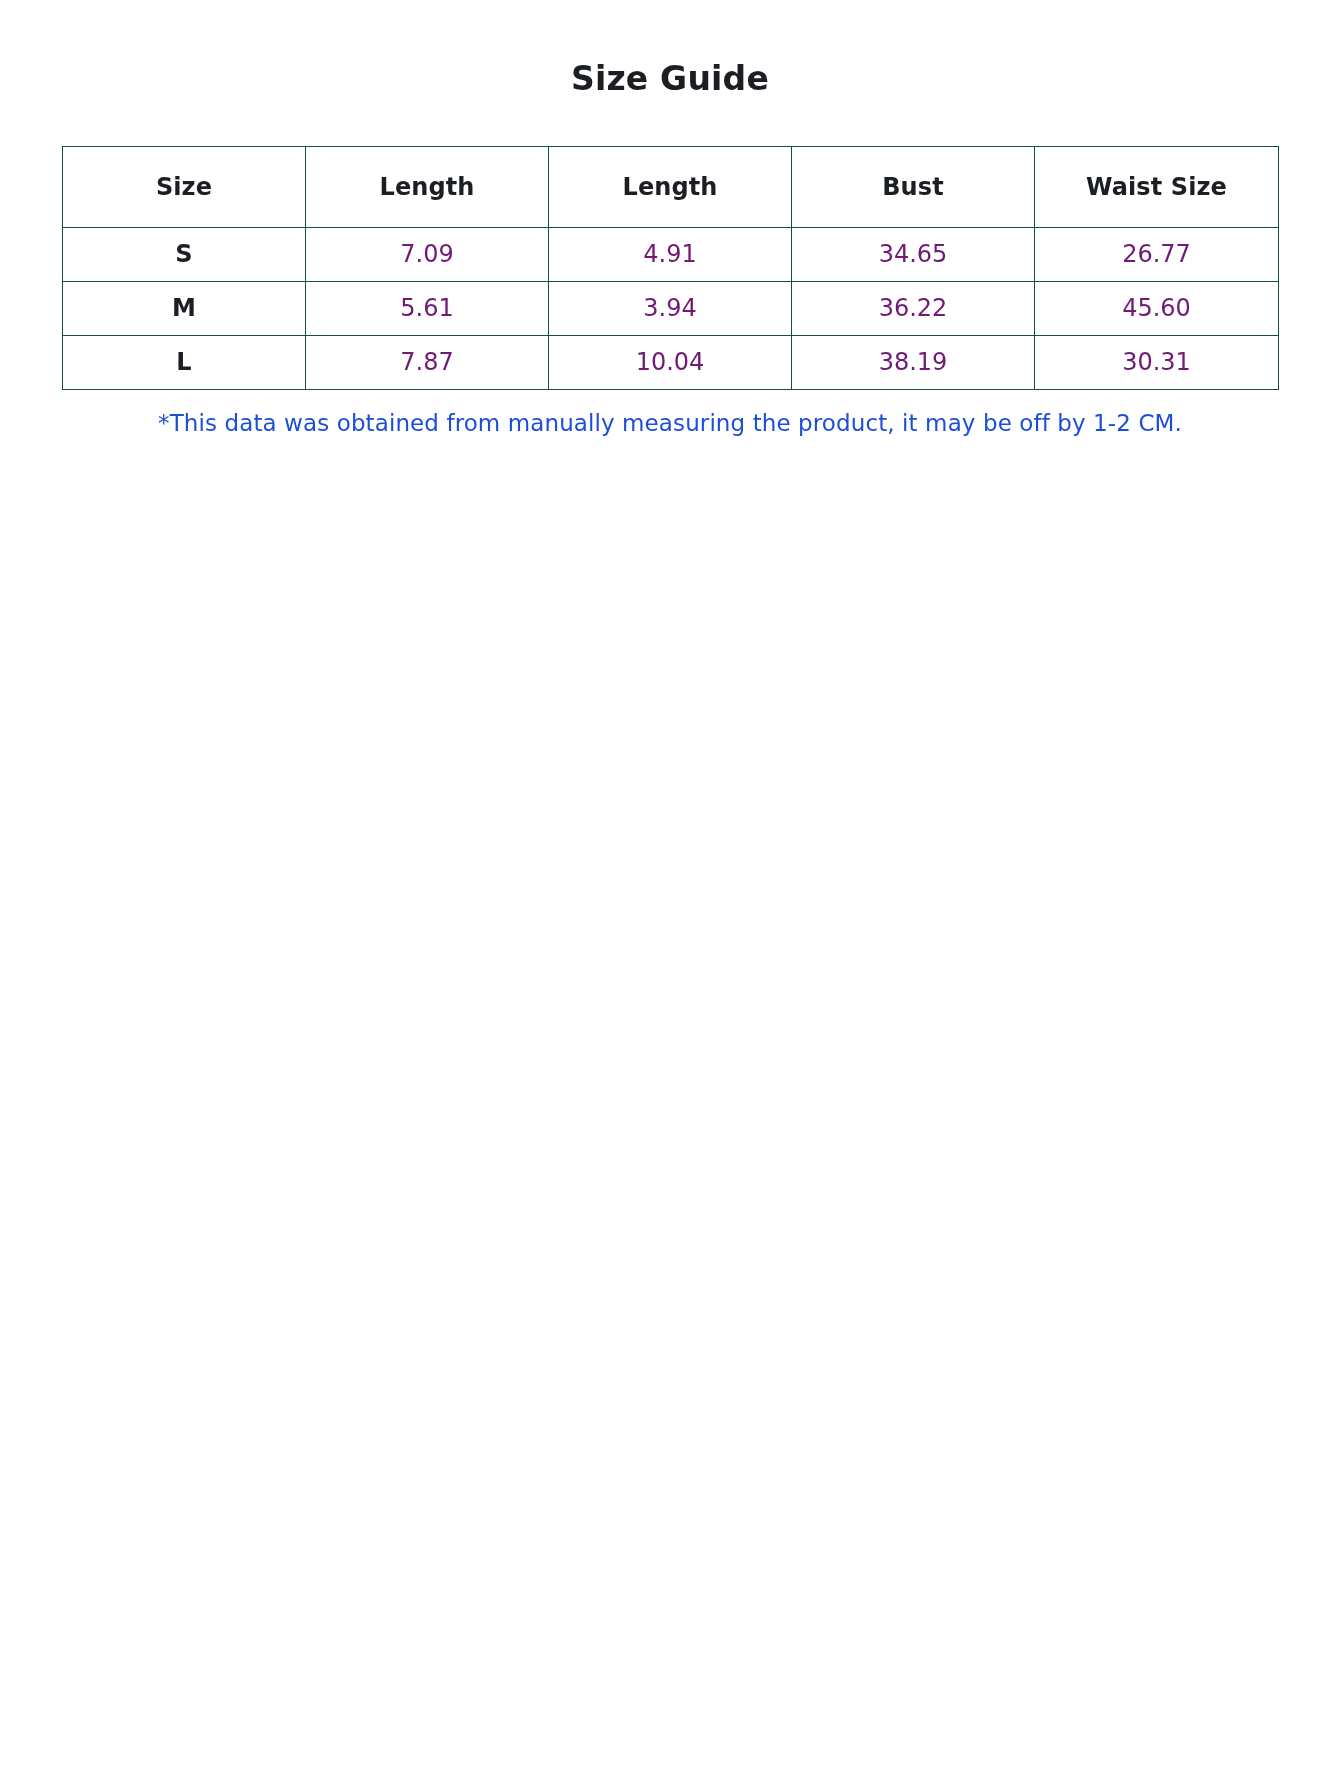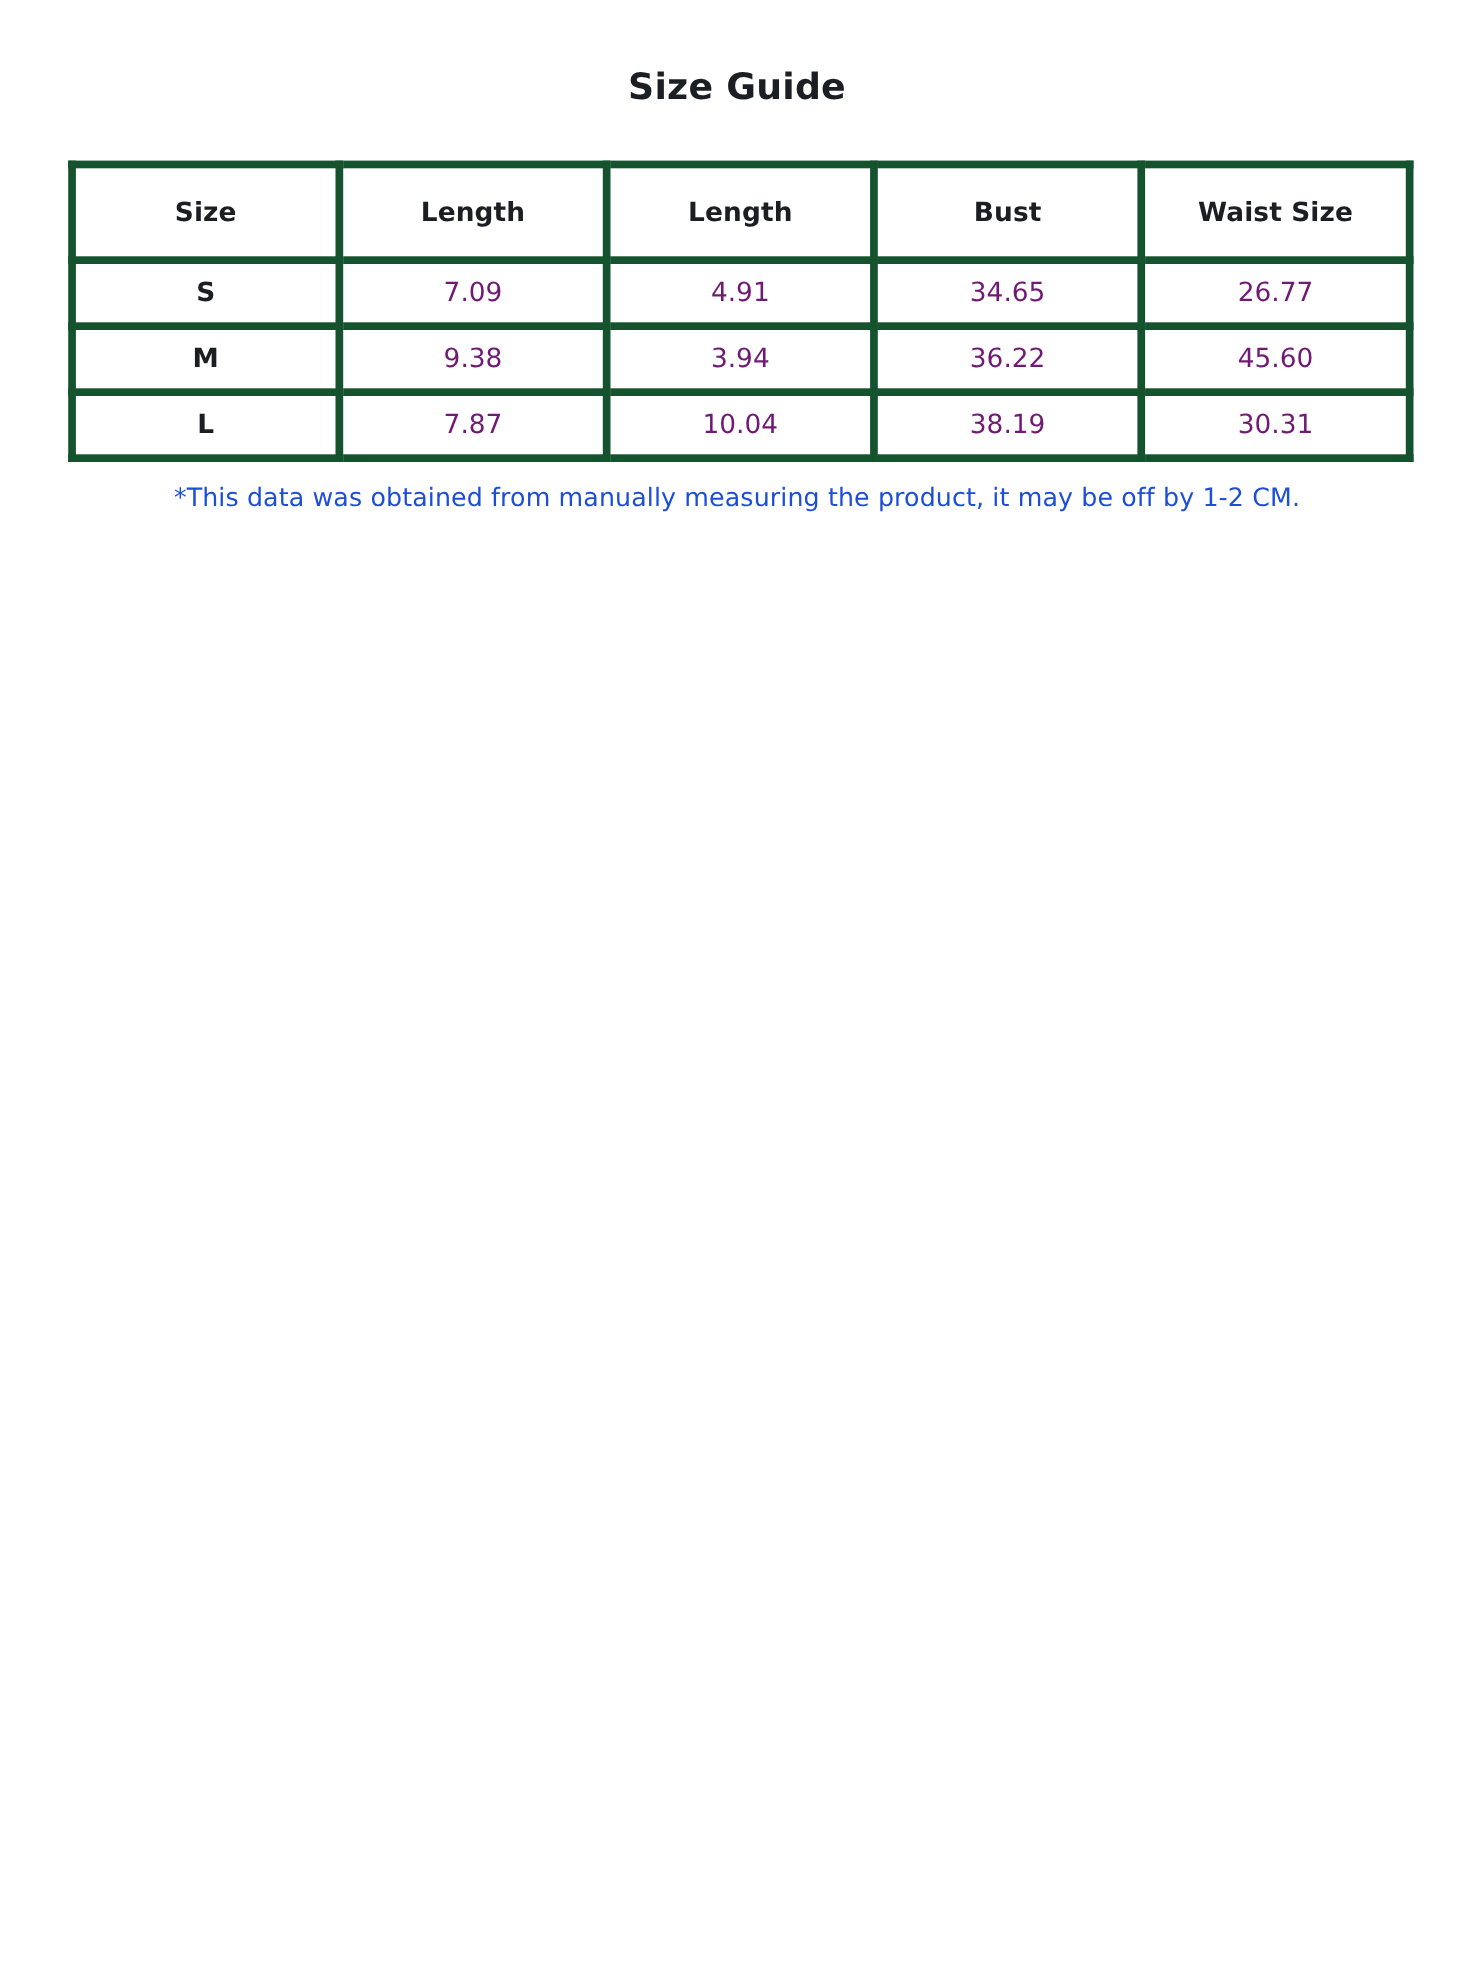--- a/index.html
+++ b/index.html
@@ -44,21 +44,21 @@
     border: 1px solid #e8e8e8;
   }
   table.size-table col.c-size   { width: 243px; }
   table.size-table col.c-len1   { width: 243px; }
   table.size-table col.c-len2   { width: 243px; }
   table.size-table col.c-bust   { width: 243px; }
   table.size-table col.c-waist  { width: 244px; }
 
   table.size-table th,
   table.size-table td {
-    border: 7px solid #14532d;
+    border: 1px solid #14532d;
     text-align: center;
     vertical-align: middle;
     padding: 0;
   }
   table.size-table thead th {
     height: 80px;
     font-size: 24px;
     font-weight: 700;
     color: #1b1e22;
     letter-spacing: 0.1px;
@@ -113,21 +113,21 @@
       <tbody>
         <tr>
           <td class="size-cell">S</td>
           <td>7.09</td>
           <td>4.91</td>
           <td>34.65</td>
           <td>26.77</td>
         </tr>
         <tr>
           <td class="size-cell">M</td>
-          <td>9.38</td>
+          <td>5.61</td>
           <td>3.94</td>
           <td>36.22</td>
           <td>45.60</td>
         </tr>
         <tr>
           <td class="size-cell">L</td>
           <td>7.87</td>
           <td>10.04</td>
           <td>38.19</td>
           <td>30.31</td>

